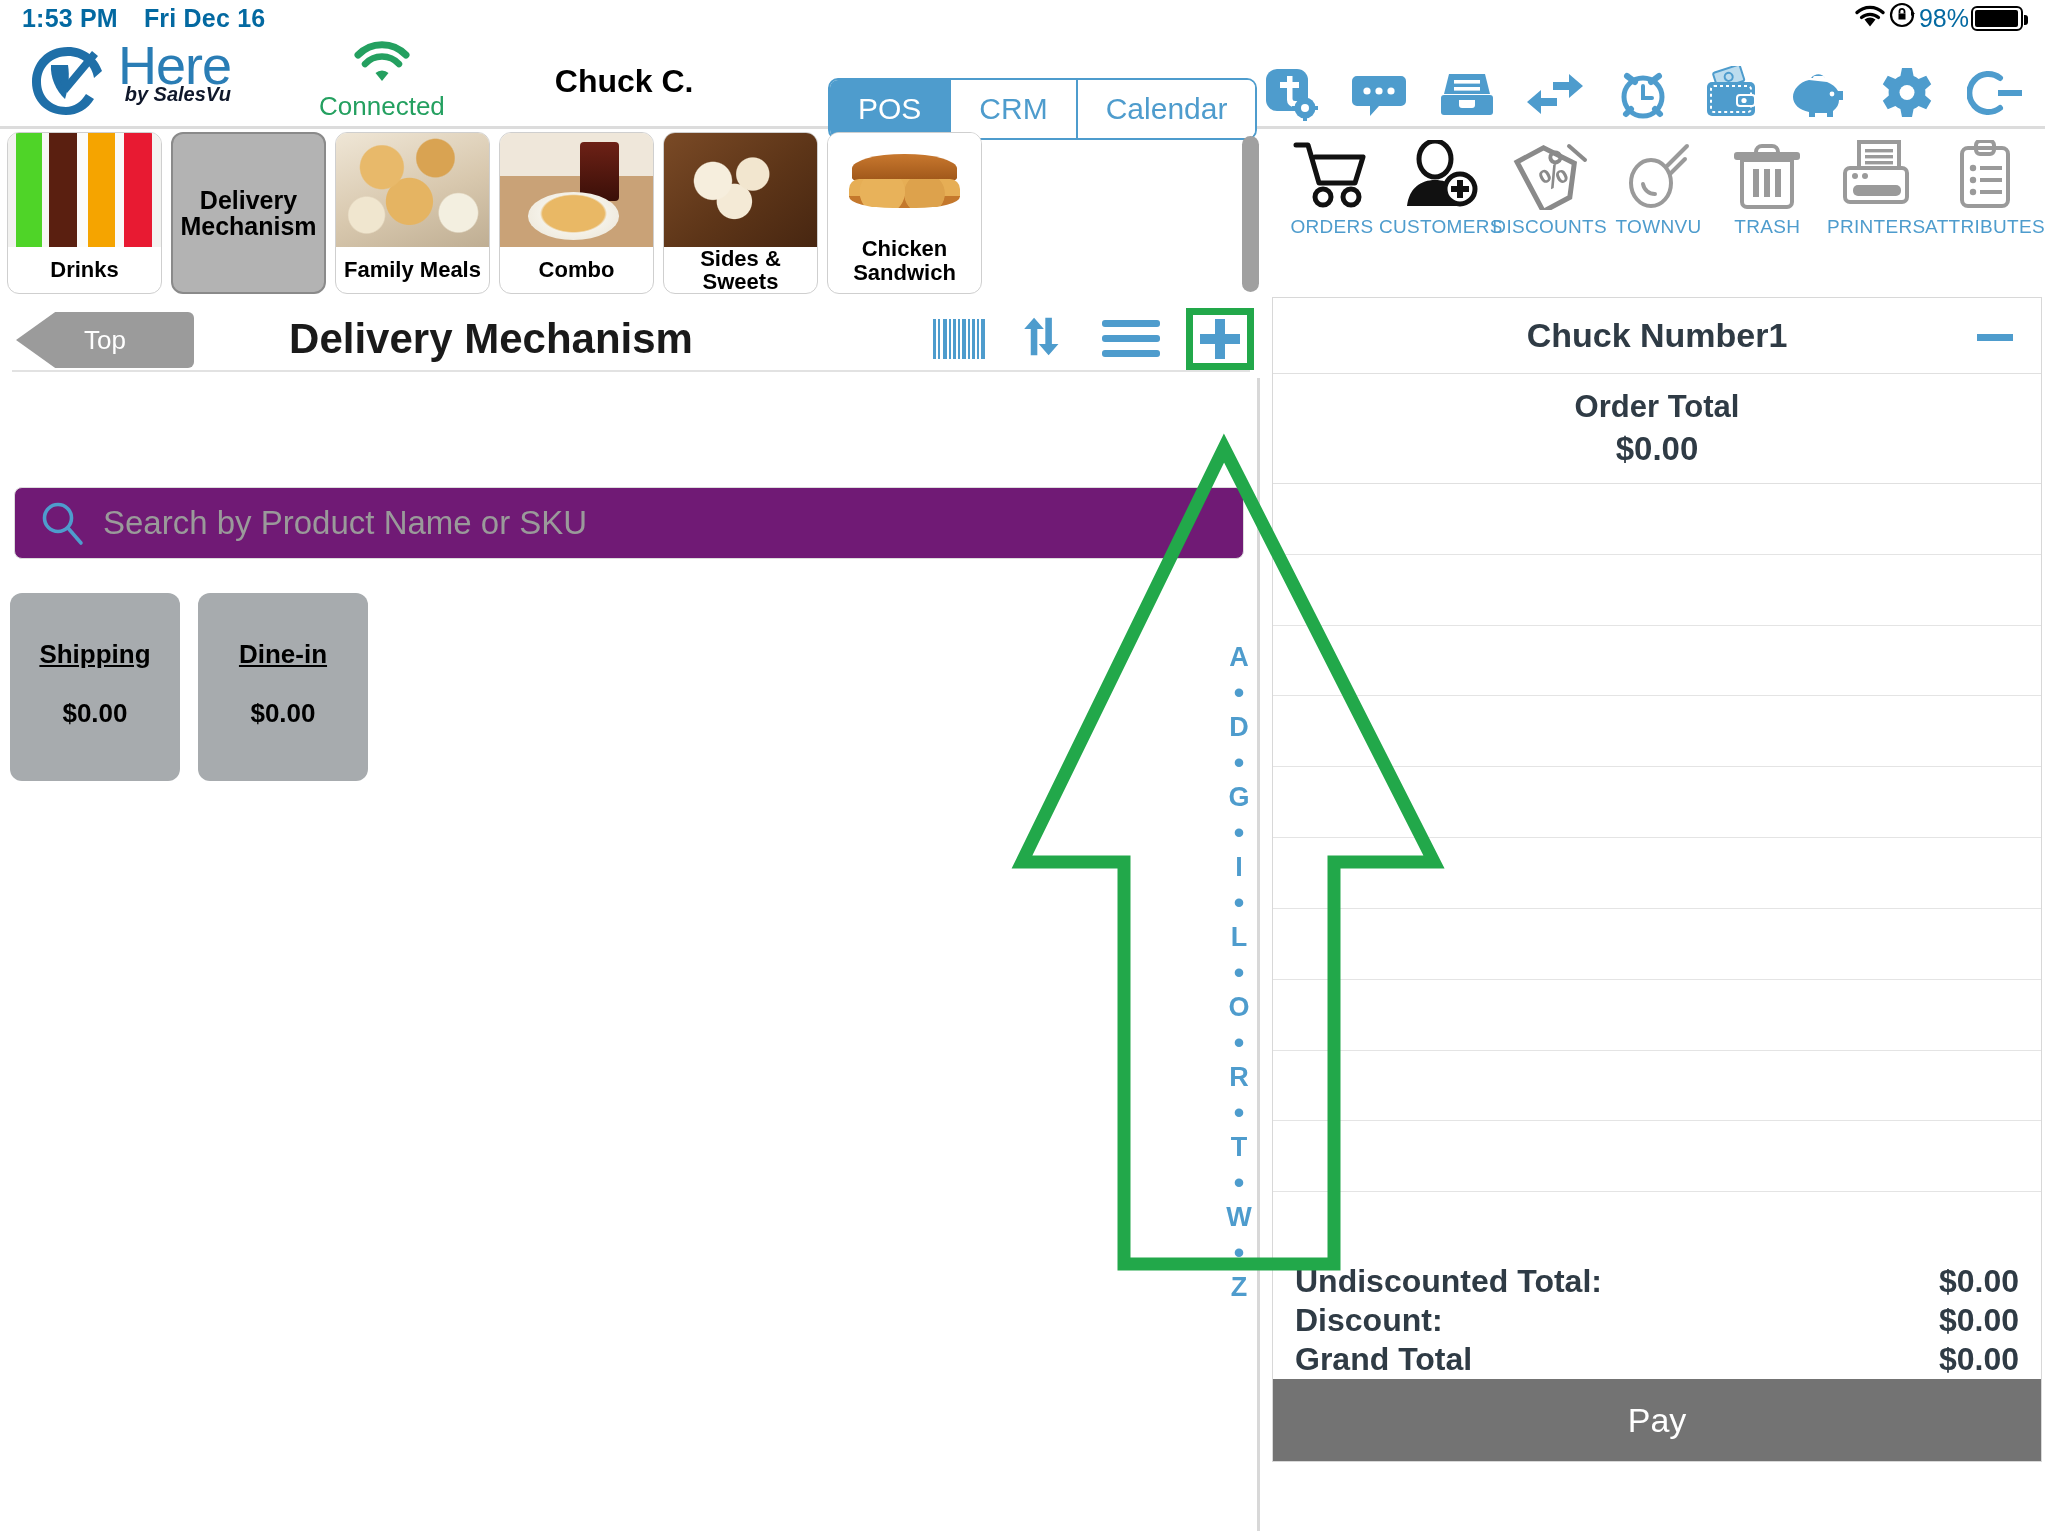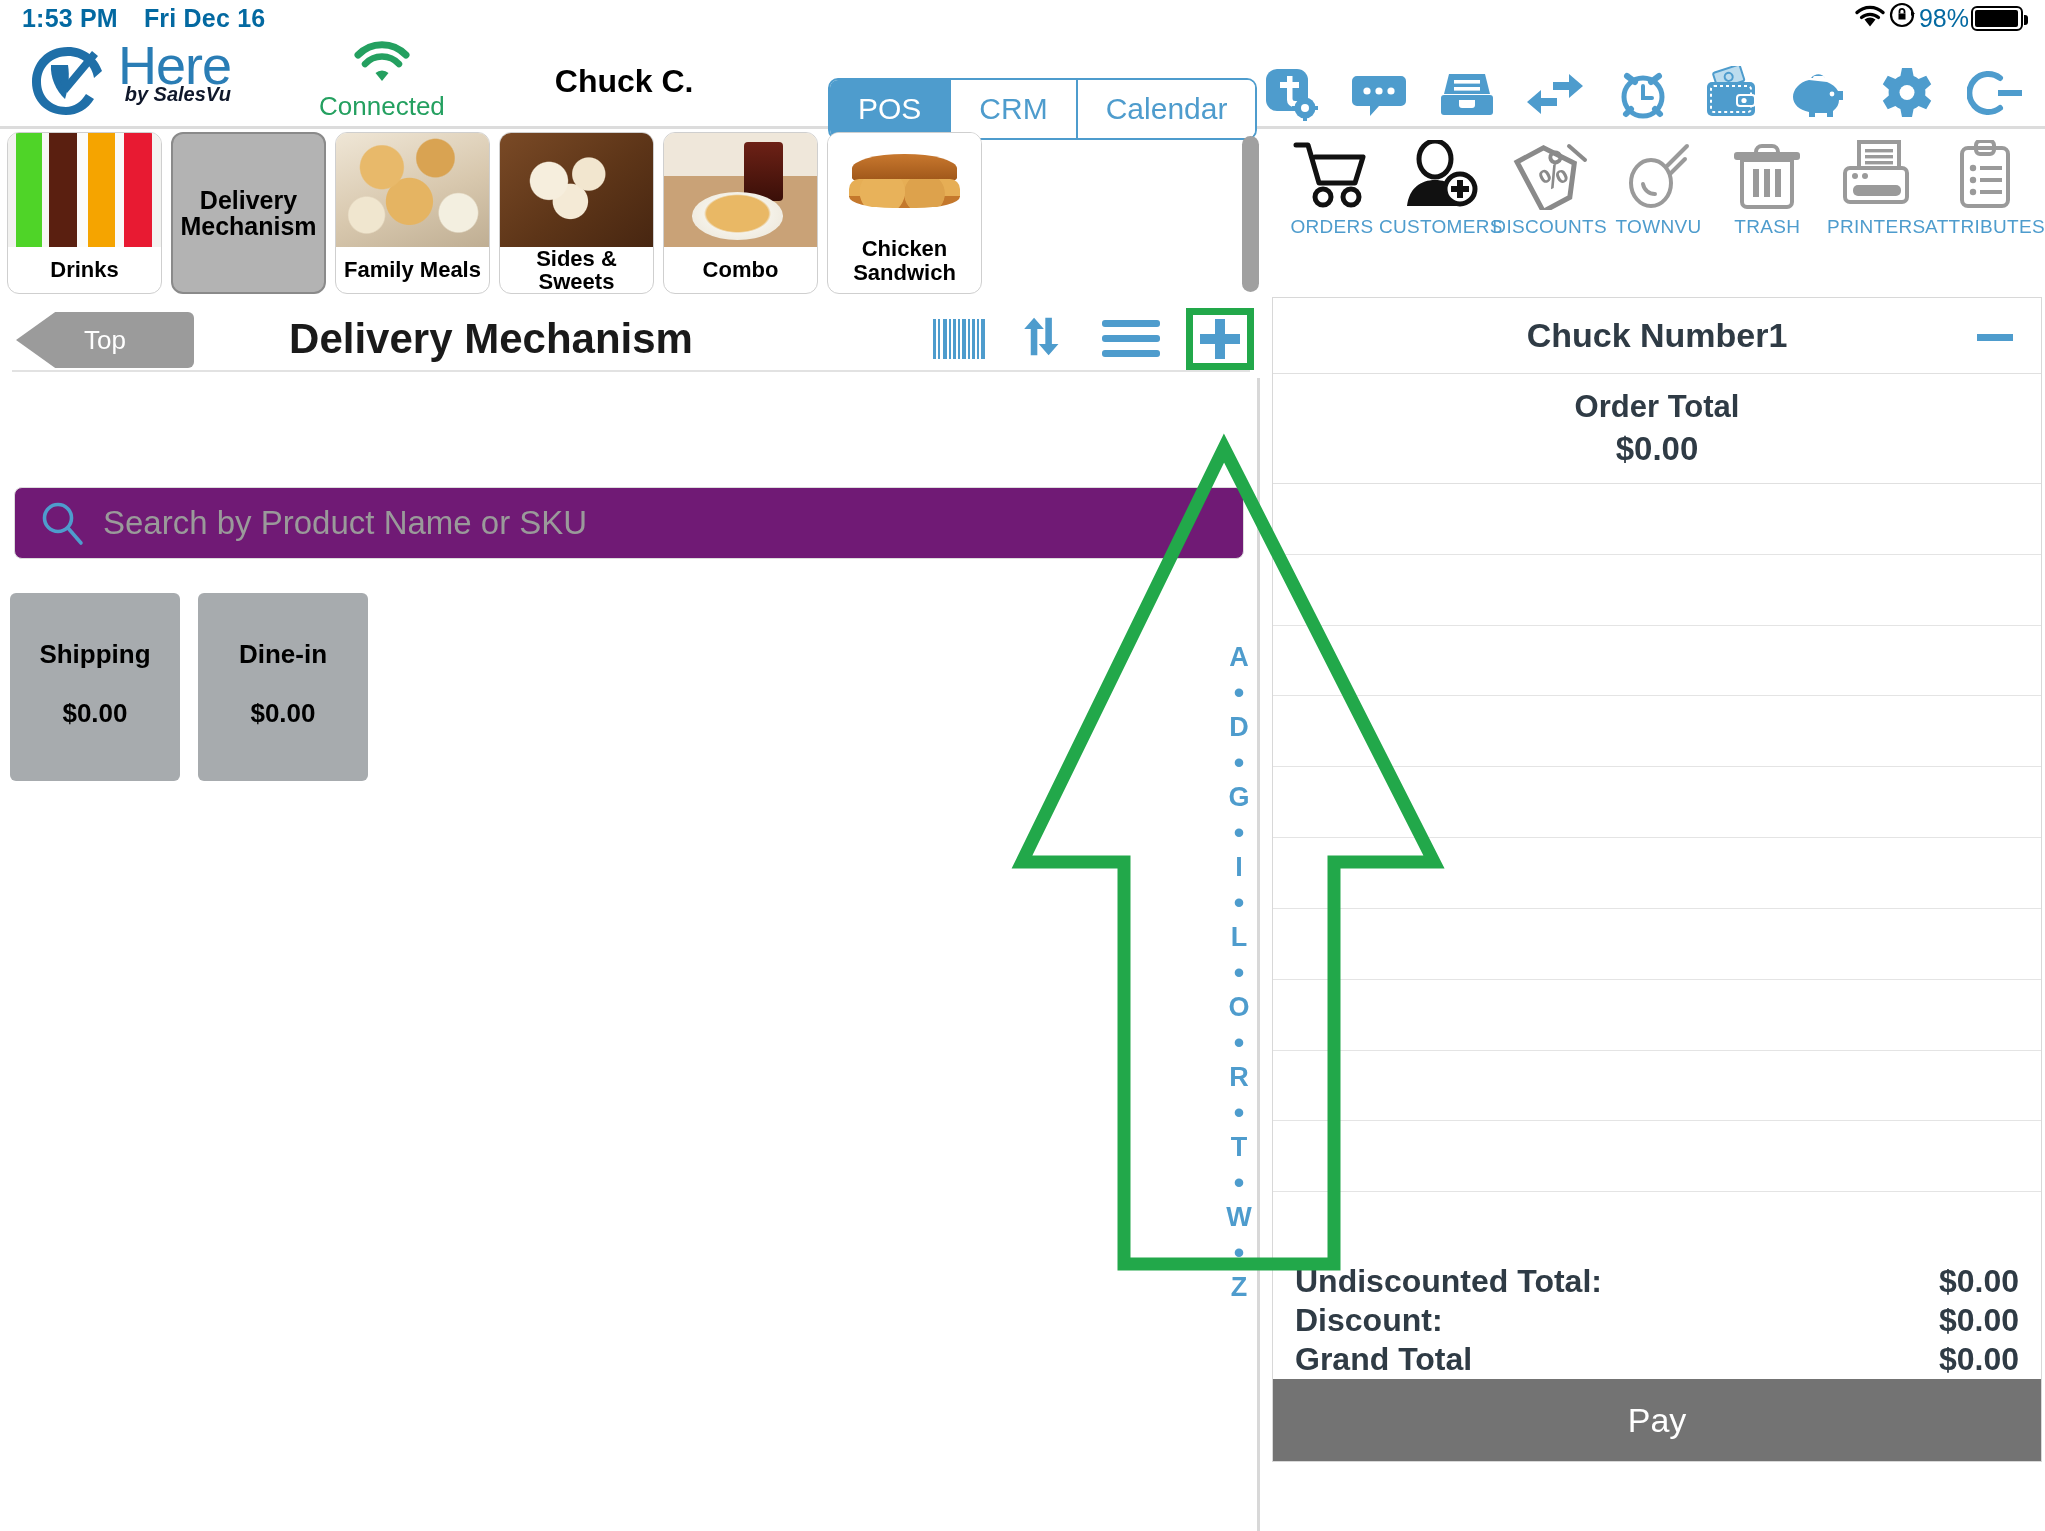--- a/index.html
+++ b/index.html
@@ -194,23 +194,23 @@
     font-family: "Liberation Sans", sans-serif;
   }
   .search-input::placeholder { color: #9a9a9a; }
 
   
   .prodgrid {
     position: absolute; top: 593px; left: 10px;
     display: flex; gap: 18px;
   }
   .prod {
-    width: 170px; height: 188px; background: #a7abae; border-radius: 6px;
+    width: 170px; height: 188px; background: #a7abae; border-radius: 12px;
     display: flex; flex-direction: column; align-items: center;
-    padding-top: 46px; position: relative;
+    padding-top: 46px; position: relative; text-decoration: underline;
   }
   .prod .pname { font-size: 26px; font-weight: bold; color: #000; text-align: center; }
   .prod .pprice { position: absolute; bottom: 52px; font-size: 26px; font-weight: bold; color: #000; }
 
   
   .alpha {
     position: absolute; left: 1215px; top: 640px; width: 48px;
     display: flex; flex-direction: column; align-items: center;
   }
   .alpha span {
@@ -403,29 +403,29 @@
       <div class="cname">Delivery Mechanism</div>
     </div>
     <div class="cat">
       <div class="thumb">
           <div class="art art-family"></div>
         </div>
       <div class="cname">Family Meals</div>
     </div>
     <div class="cat">
       <div class="thumb">
+          <div class="art art-combo"></div>
+        </div>
+      <div class="cname">Combo</div>
+    </div>
+    <div class="cat">
+      <div class="thumb">
           <div class="art art-sweets"></div>
         </div>
       <div class="cname">Sides &amp; Sweets</div>
-    </div>
-    <div class="cat">
-      <div class="thumb">
-          <div class="art art-combo"></div>
-        </div>
-      <div class="cname">Combo</div>
     </div>
     <div class="cat big-label">
       <div class="thumb">
           <div class="art art-sandwich"></div>
         </div>
       <div class="cname">Chicken Sandwich</div>
     </div>
   </div>
   <div class="cat-scroll"></div>
 

